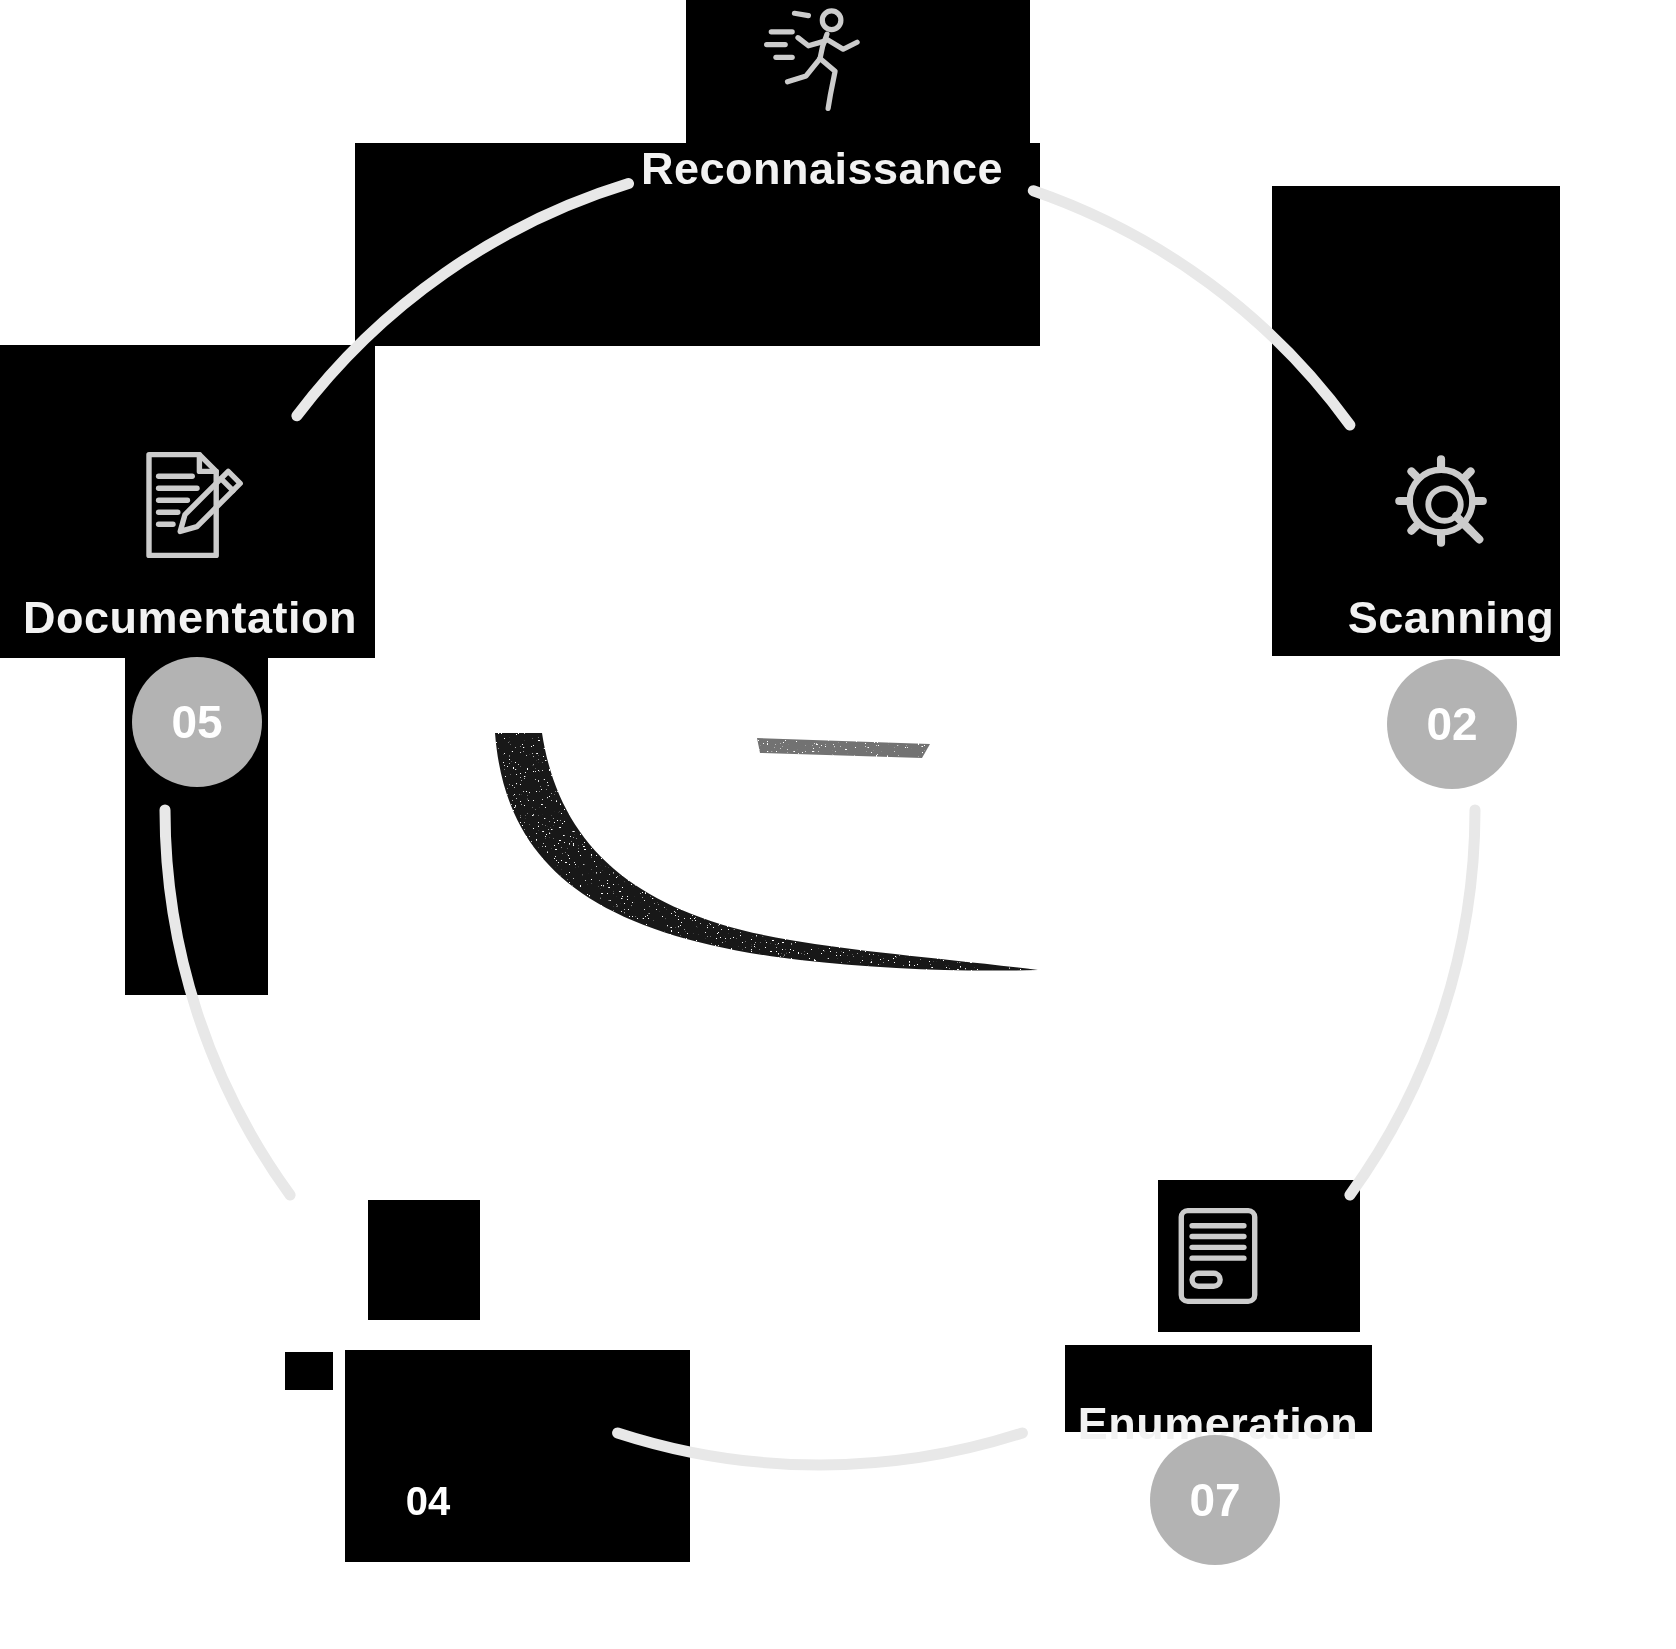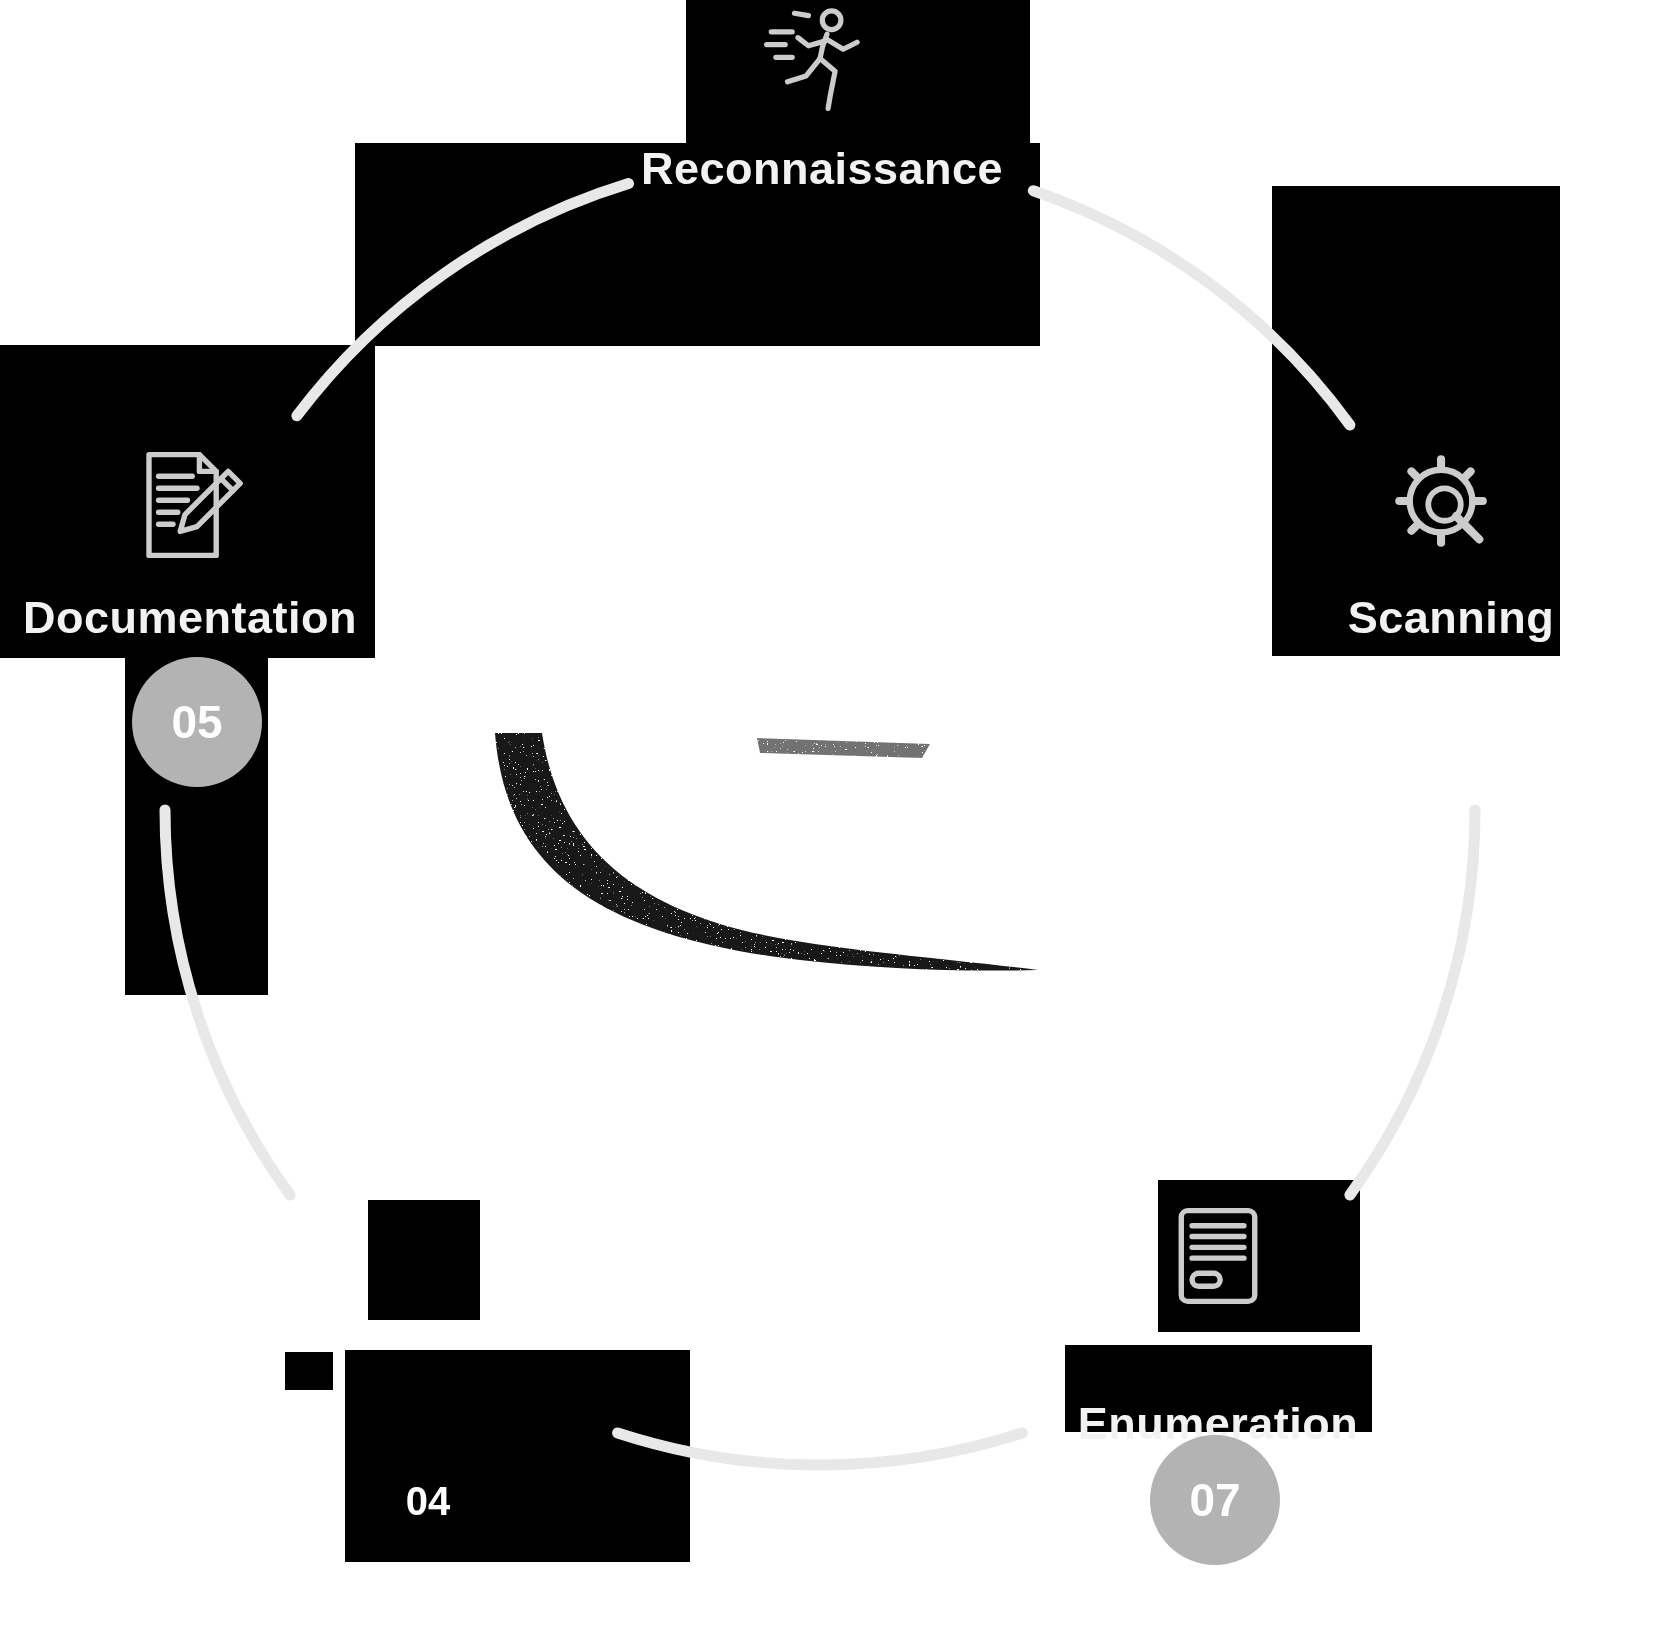--- a/index.html
+++ b/index.html
@@ -99,20 +99,21 @@
       <path d="M16 44 L8 44"></path>
         <path d="M24.2 24.2 L18.5 18.5"></path>
       <path d="M44 16 L44 8"></path>
         <path d="M63.8 24.2 L69.5 18.5"></path>
     </g>
     <circle cx="44" cy="44" r="27" stroke-width="5.5"></circle>
     <circle cx="47" cy="47" r="14" stroke-width="5"></circle>
     <path d="M57 57 L77 77" stroke-width="7"></path>
   </svg>
   <div class="stage-label" style="left:1251px;top:590px;width:400px;height:56px;">Scanning</div>
+  <div class="num-circle" style="left:1387px;top:659px;">02</div>
 
   <svg class="icon" style="left:1164px;top:1202px;" width="108" height="108" viewBox="0 0 100 100" fill="none" stroke="currentColor" stroke-width="5" stroke-linejoin="round" stroke-linecap="round">
     <rect x="16" y="8" width="68" height="84" rx="6"></rect>
     <path d="M26 22 H74"></path>
       <path d="M26 32 H74"></path>
       <path d="M26 42 H74"></path>
       <path d="M26 52 H74"></path>
     <rect x="26" y="66" width="26" height="12" rx="6"></rect>
   </svg>
   <div class="stage-label" style="left:1018px;top:1348px;width:400px;height:56px;margin-top:48px;">Enumeration</div>

